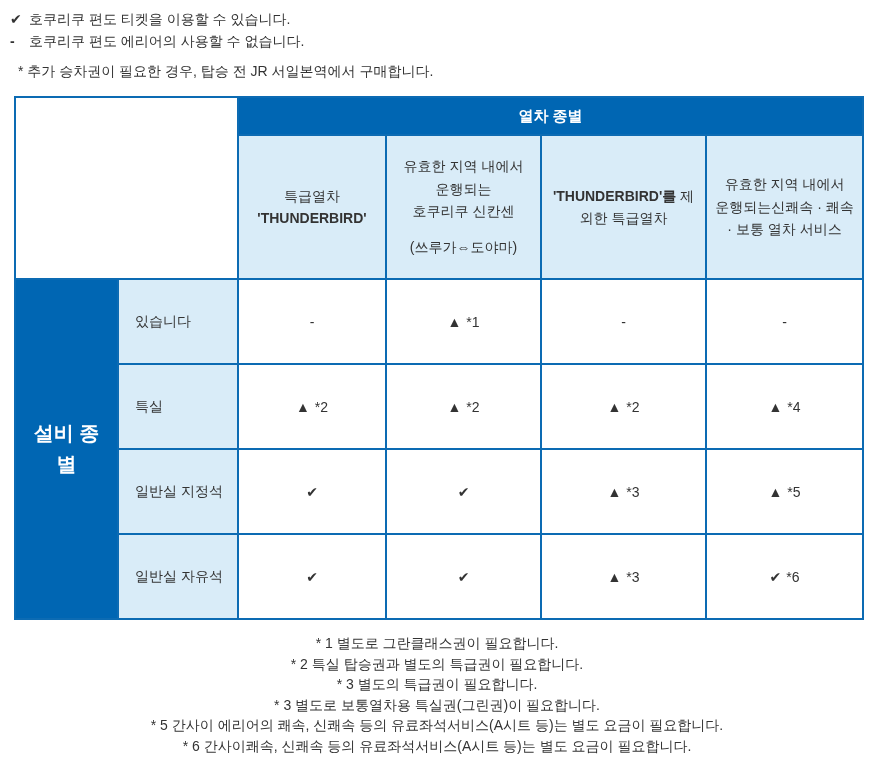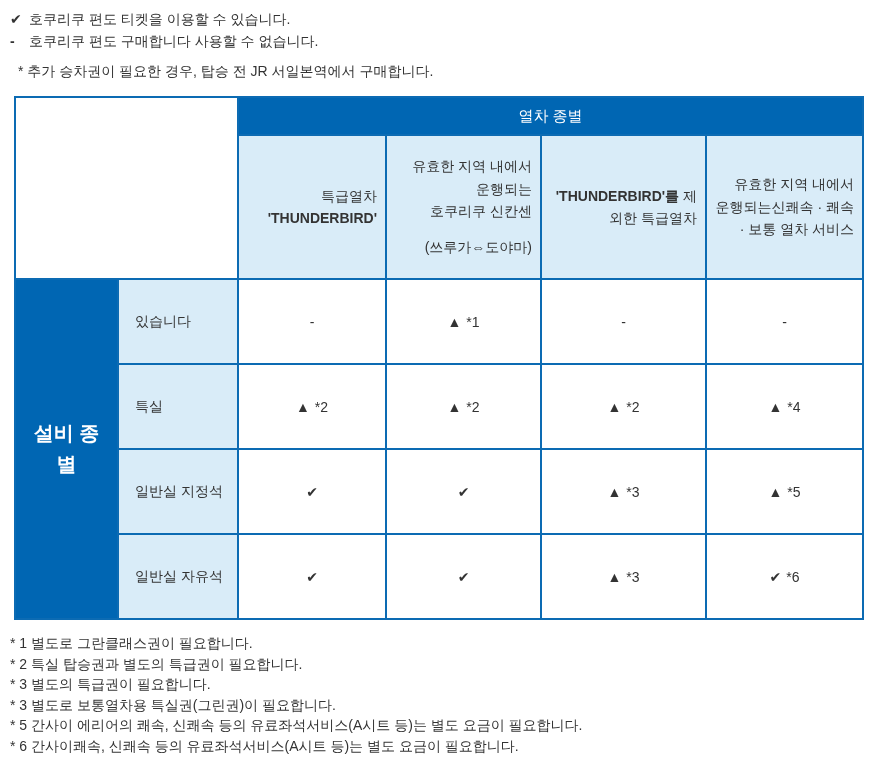--- a/index.html
+++ b/index.html
@@ -47,31 +47,31 @@
   }
   .fare-table th, .fare-table td {
     border: 2px solid #0c6bb3;
     font-size: 14px;
     font-weight: normal;
   }
   td.blank-corner { background: #ffffff; }
   th.train-type-hd {
     background: #0066b3;
     color: #ffffff;
-    font-weight: normal;
+    font-weight: bold;
     height: 38px;
     text-align: center;
     vertical-align: middle;
     font-size: 15px;
   }
   th.col-hd {
     background: #d9ecf8;
     color: #333;
     height: 144px;
-    text-align: right;
+    text-align: center;
     vertical-align: middle;
     padding: 8px 8px;
     line-height: 1.6;
   }
   .col-main { white-space: pre-line; }
   .col-main .seg:empty, .col-main strong:empty { display: none; }
   .col-sub { margin-top: 14px; white-space: pre-line; }
   .col-sub:empty { display: none; }
   th.grp-hd {
     background: #0066b3;
@@ -102,33 +102,34 @@
   .cell-mark { font-size: 14px; color: #333; }
   .cell-note { font-size: 14px; color: #333; }
   .cell-note:not(:empty) { margin-left: 5px; }
 
   
   .footnotes { margin: 13px 0 0 0; }
   .footnote {
     font-size: 14px;
     line-height: 20.5px;
     color: #333;
+    text-align: center;
   }
 </style>
 </head>
 <body>
 
 <div class="page">
 
   <div class="legend">
     <div class="legend-line">
       <span class="legend-sym">✔</span><span>호쿠리쿠 편도 티켓을 이용할 수 있습니다.</span>
     </div>
     <div class="legend-line">
-      <span class="legend-sym">-</span><span>호쿠리쿠 편도 구매합니다 사용할 수 없습니다.</span>
+      <span class="legend-sym">-</span><span>호쿠리쿠 편도 에리어의 사용할 수 없습니다.</span>
     </div>
   </div>
 
   <div class="purchase-note">* 추가 승차권이 필요한 경우, 탑승 전 JR 서일본역에서 구매합니다.</div>
 
   <table class="fare-table">
     <colgroup>
       <col style="width:103px">
         <col style="width:120px">
         <col style="width:148px">

